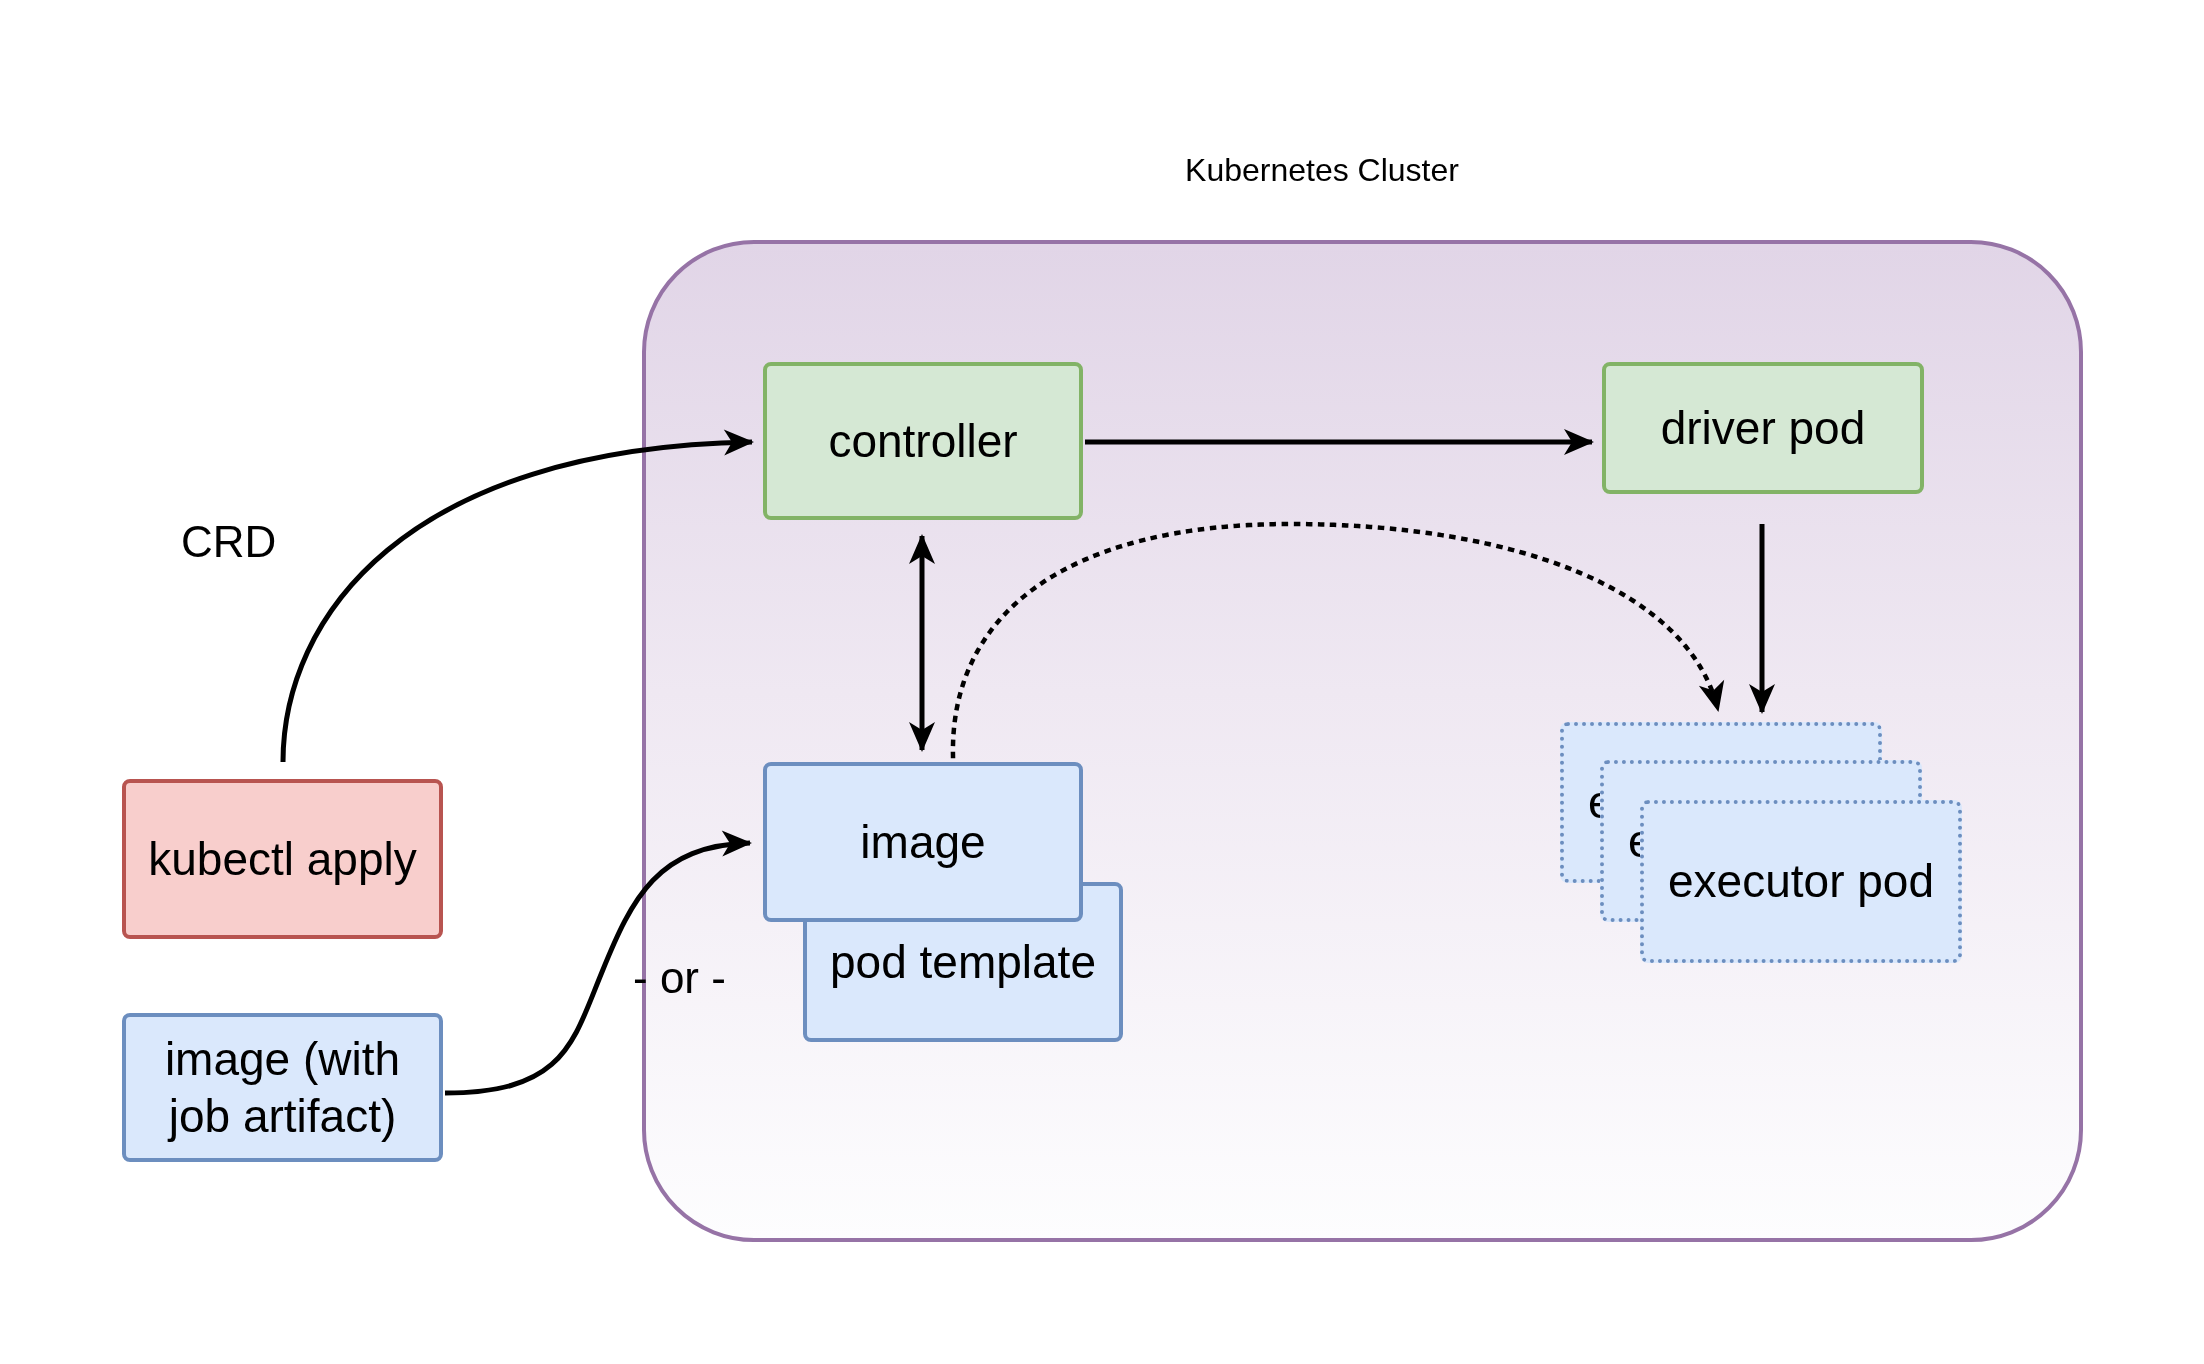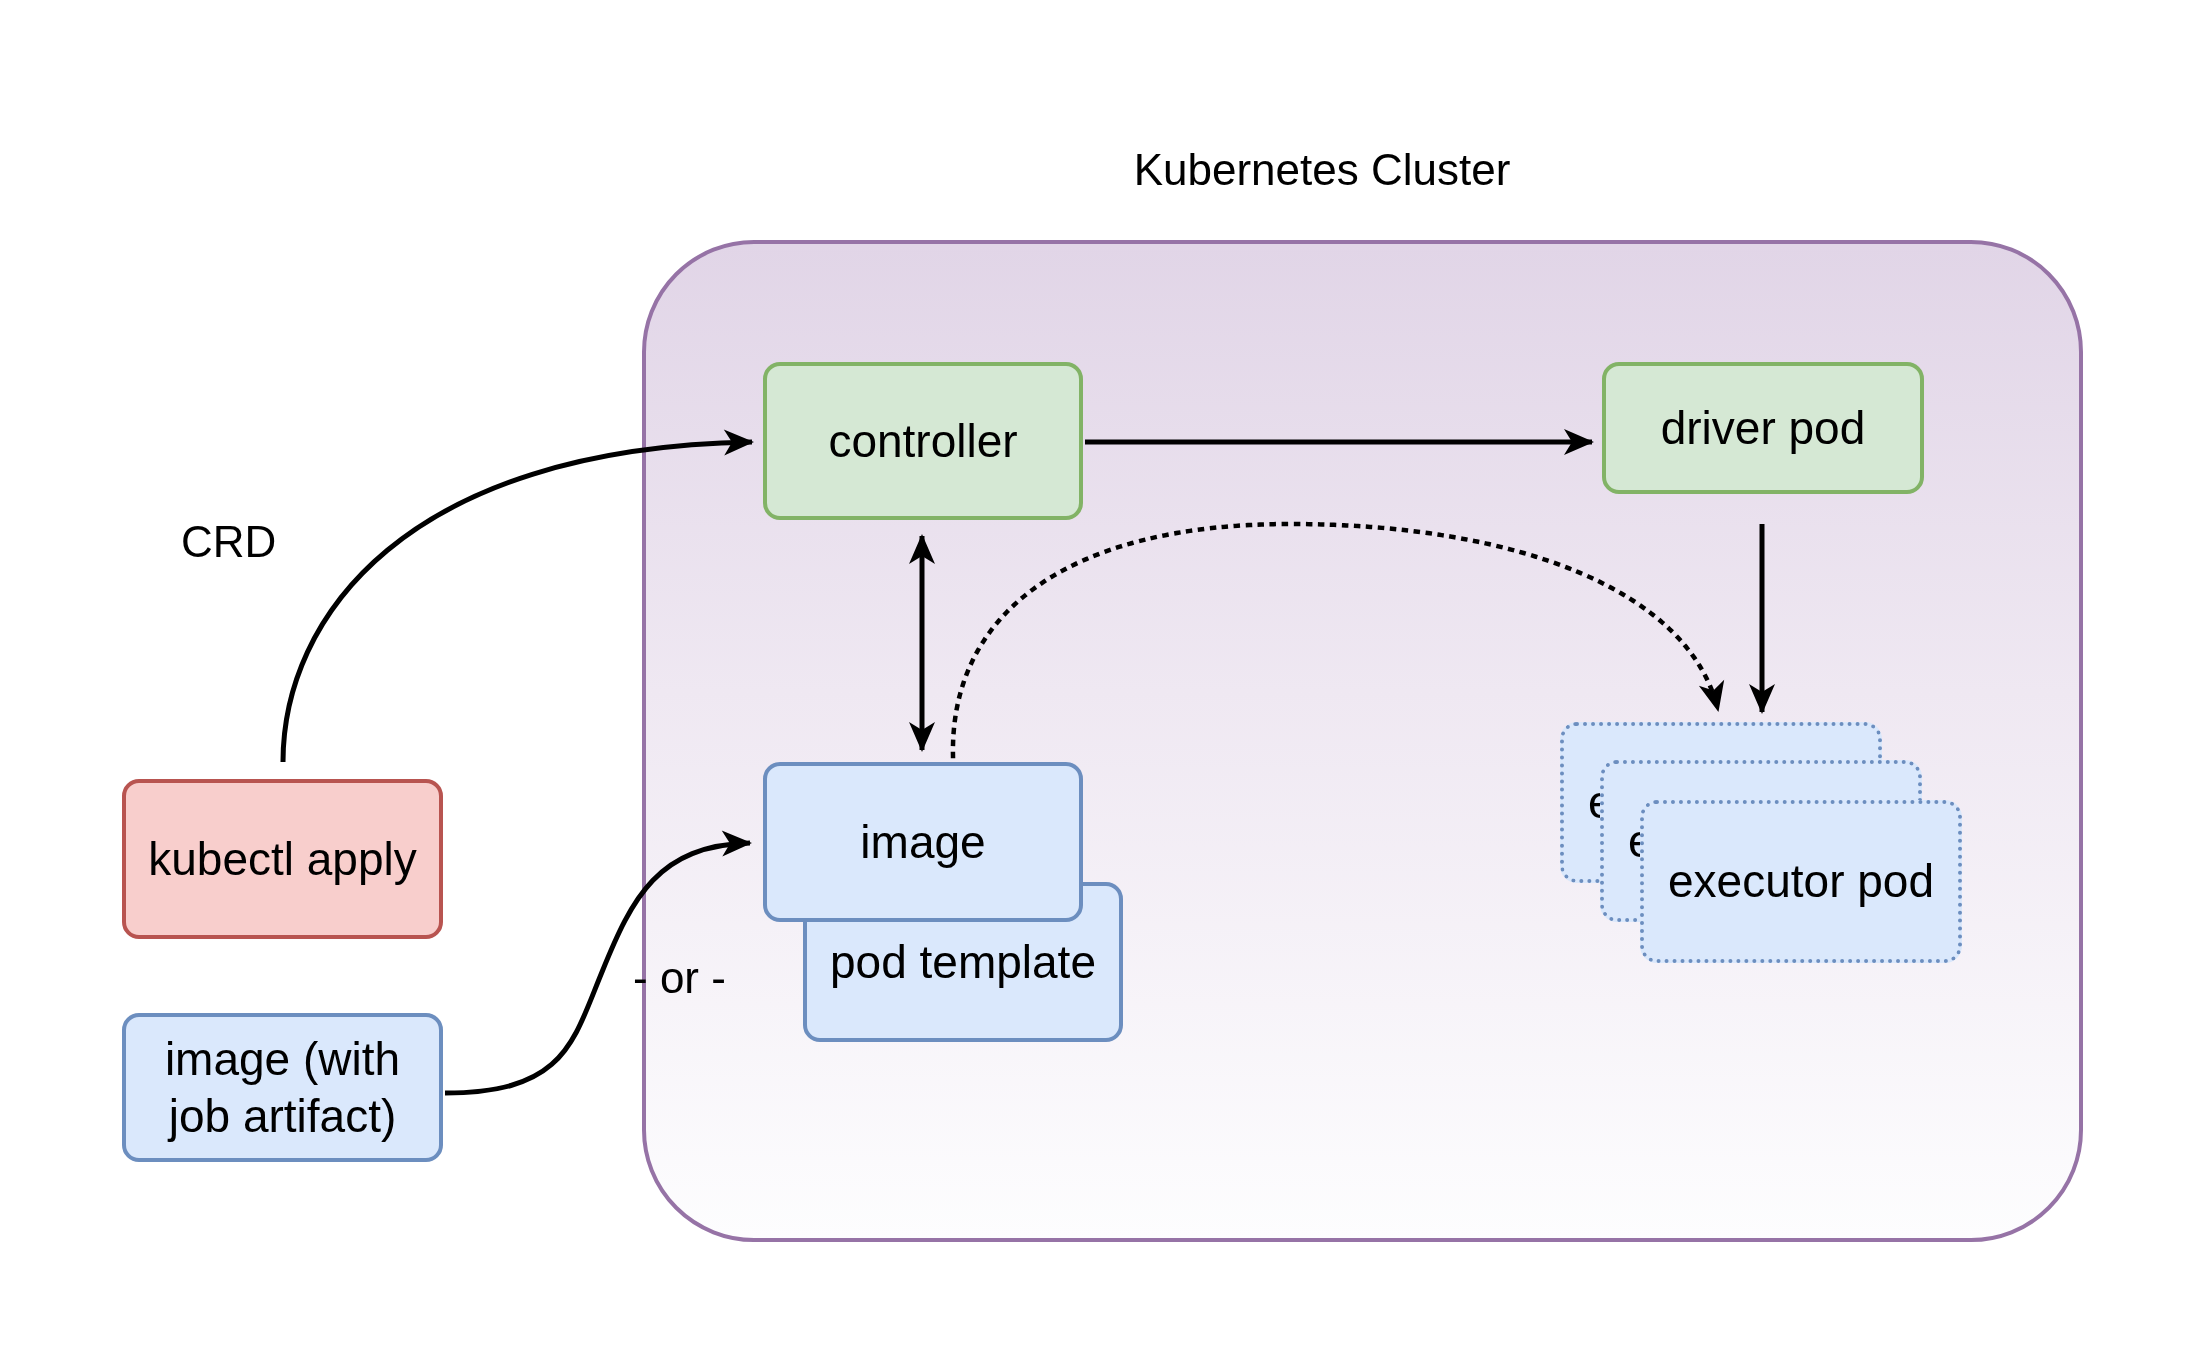--- a/index.html
+++ b/index.html
@@ -26,30 +26,30 @@
   .cluster{
     position:absolute;
     left:642px;top:240px;width:1441px;height:1002px;
     border:4px solid var(--cluster-border);
     border-radius:112px;
     background:linear-gradient(180deg, var(--cluster-fill-top) 0%, #efe8f2 45%, var(--cluster-fill-bottom) 100%);
   }
   .title{
     position:absolute;
     left:922px;top:144px;width:800px;height:52px;
-    font-size:44px;line-height:52px;
+    font-size:32px;line-height:52px;
     text-align:center;
     white-space:nowrap;
   }
   .node{
     position:absolute;
     display:flex;align-items:center;justify-content:center;
     text-align:center;
     font-size:46px;line-height:1.22;
-    border-radius:17px;
+    border-radius:8px;
     border:4px solid #000;
     padding:0 12px;
   }
   .node.green{background:var(--green-fill);border-color:var(--green-border);}
   .node.blue {background:var(--blue-fill); border-color:var(--blue-border);}
   .node.red  {background:var(--red-fill);  border-color:var(--red-border);}
   .node.blue-dotted{
     background:var(--blue-fill);
     border:4px dotted var(--blue-border);
     text-align:right;

